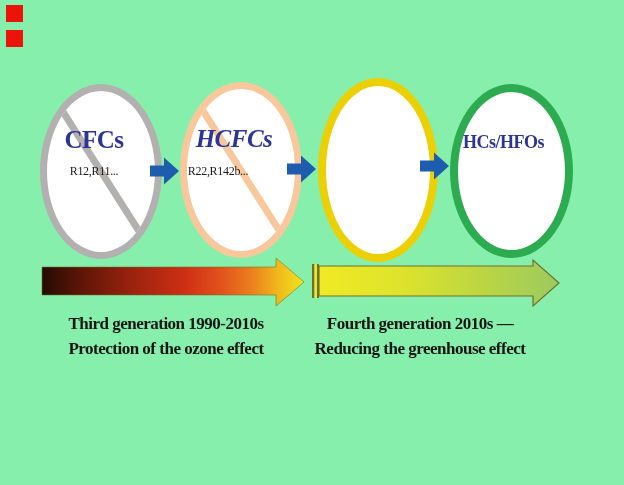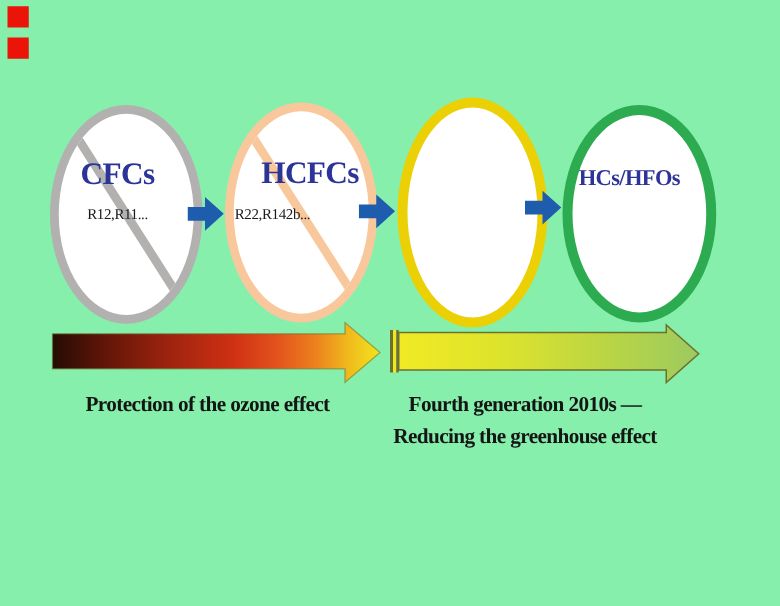--- a/index.html
+++ b/index.html
@@ -13,21 +13,21 @@
   .e2{left:180px;top:82px;width:108px;height:162px;border:7px solid #f8c89c;}
   .e3{left:318px;top:78px;width:104px;height:168px;border:8px solid #ecd006;}
   .e4{left:450px;top:84px;width:107px;height:158px;border:8px solid #2cab50;}
   .slash{position:absolute;left:50%;top:50%;width:172px;height:7px;margin:-3.5px 0 0 -86px;
          transform:rotate(57.5deg);}
   .slash.gray{background:#b2b1b0;}
   .slash.peach{background:#f8c89c;}
   .stage-label{position:absolute;text-align:center;font-weight:bold;color:#2c3597;
                font-size:25px;line-height:26px;letter-spacing:-0.5px;}
   .l1{left:40px;top:127px;width:108px;}
-  .l2{left:192px;top:126px;width:112px;}
+  .l2{left:178px;top:126px;width:112px;font-style:italic;}
   .l3{left:318px;top:126px;width:104px;}
   .l4{left:444px;top:129px;width:119px;font-size:18px;}
   .stage-sub{position:absolute;text-align:center;color:#1b1b1b;font-size:12px;line-height:17px;
              letter-spacing:-0.3px;}
   .s1{left:40px;top:163px;width:108px;}
   .s2{left:164px;top:163px;width:108px;}
   .s3{left:316px;top:164px;width:108px;font-size:14px;}
   .stage-note{position:absolute;text-align:center;color:#e31b0e;font-weight:bold;
               font-size:17px;line-height:19px;}
   .n3{left:318px;top:200px;width:104px;}
@@ -103,20 +103,21 @@
         <stop offset="1" stop-color="#9cca60"></stop>
       </linearGradient>
     </defs>
     <rect x="1" y="8" width="2.5" height="34" fill="#6e6f2e"></rect>
     <rect x="3.5" y="8" width="2.5" height="34" fill="#f0e81f"></rect>
     <rect x="6" y="8" width="2" height="34" fill="#6e6f2e"></rect>
     <polygon points="8,10 222,10 222,4 248,27 222,50 222,40 8,40" fill="url(#grad2)" stroke="#6e7030" stroke-width="1.2"></polygon>
   </svg>
 
   <div class="caption c1">
+    <div>Third generation 1990-2010s</div>
     <div>Protection of the ozone effect</div>
   </div>
   <div class="caption c2">
     <div>Fourth generation 2010s —</div>
     <div>Reducing the greenhouse effect</div>
   </div>
 
 </div>
 
 </body></html>

